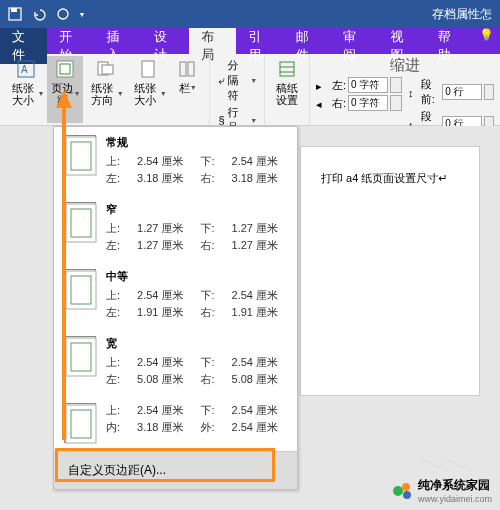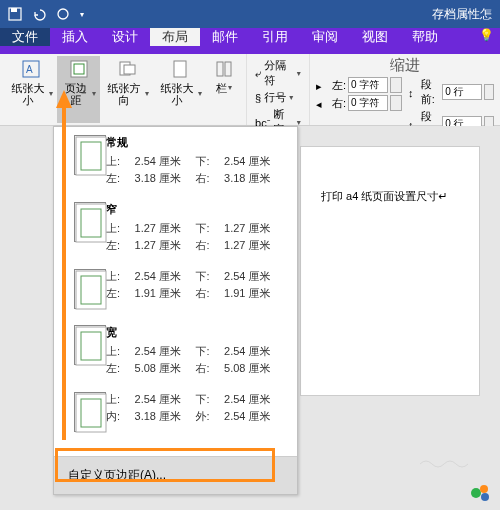--- a/index.html
+++ b/index.html
@@ -30,29 +30,29 @@
   .indent-headers span { flex: 1; text-align: center; }
   .indent-rows { display: flex; gap: 6px; margin-top: 2px; }
   .indent-col { display: flex; flex-direction: column; gap: 2px; flex: 1; }
   .indent-row { display: flex; align-items: center; gap: 2px; font-size: 11px; }
   .indent-row .ico { width: 14px; height: 10px; display: inline-block; }
   .indent-row input { width: 40px; height: 16px; font-size: 10px; border: 1px solid #aaa; padding: 0 2px; }
   .spinner { width: 12px; height: 16px; border: 1px solid #aaa; background: #eee; }
   .group-caption { font-size: 10px; color: #666; text-align: right; padding: 0 4px; display: flex; justify-content: flex-end; align-items: center; gap: 2px; }
   
   .doc-area { position: absolute; top: 126px; left: 0; right: 0; bottom: 0; background: #e6e6e6; }
-  .page { position: absolute; left: 300px; top: 20px; width: 180px; height: 250px; background: #fff; border: 1px solid #ccc; padding: 42px 20px; font-size: 11px; }
+  .page { position: absolute; left: 300px; top: 20px; width: 180px; height: 250px; background: #fff; border: 1px solid #ccc; padding: 24px 20px; font-size: 11px; }
   
   .dropdown { position: absolute; left: 53px; top: 126px; width: 245px; background: #fff; border: 1px solid #c0c0c0; box-shadow: 1px 1px 3px rgba(0,0,0,0.2); }
-  .preset { display: flex; padding: 8px 20px; cursor: pointer; }
+  .preset { display: flex; padding: 8px 10px; gap: 10px; cursor: pointer; }
   .preset-thumb { width: 32px; height: 40px; border: 1px solid #888; background: #fff; flex-shrink: 0; position: relative; }
   .preset-info { flex: 1; font-size: 11px; }
   .preset-title { font-weight: bold; margin-bottom: 4px; }
   .preset-grid { display: grid; grid-template-columns: auto auto auto auto; gap: 2px 8px; font-size: 11px; color: #333; }
-  .custom-row { padding: 10px 14px; background: #ddd; cursor: pointer; font-size: 12px; border-top: 1px solid #ccc; margin-top: 16px; }
+  .custom-row { padding: 10px 14px; background: #ddd; cursor: pointer; font-size: 12px; border-top: 1px solid #ccc; }
   
   .arrow-annotation { position: absolute; left: 36px; top: 90px; width: 36px; height: 350px; pointer-events: none; }
   .orange-box { position: absolute; border: 3px solid #ff8c1a; pointer-events: none; }
   
   .watermark { position: absolute; right: 8px; bottom: 6px; font-size: 12px; font-weight: bold; display: flex; align-items: center; gap: 4px; }
   .watermark .sub { font-size: 9px; color: #777; font-weight: normal; }
   .corner-deco { position: absolute; right: 30px; bottom: 38px; width: 50px; height: 16px; opacity: .35; }
   
   .chev { font-size: 8px; color: #555; }
   svg { display: block; }
@@ -79,25 +79,26 @@
           <circle cx="7" cy="7" r="5" fill="none" stroke="#fff" stroke-width="1.3"></circle>
         </svg>
       </span>
     <span class="chev" style="color:#fff">▾</span>
   </div>
   <div>存档属性怎</div>
 </div>
 
 <div class="tabbar">
   <div class="tab file">文件</div>
+  <div class="tab">开始</div>
   <div class="tab">插入</div>
   <div class="tab">设计</div>
   <div class="tab active">布局</div>
+  <div class="tab">引用</div>
   <div class="tab">邮件</div>
-  <div class="tab">引用</div>
   <div class="tab">审阅</div>
   <div class="tab">视图</div>
   <div class="tab">帮助</div>
   <div class="help-hint">
     <span>💡</span>
   </div>
 </div>
 
 <div class="ribbon">
   <div class="ribbon-group">
@@ -175,20 +176,35 @@
           <span>行号</span>
           <span class="chev">▾</span>
         </div>
       <div class="small-row">
           <span>bc⁻</span>
           <span>断字</span>
           <span class="chev">▾</span>
         </div>
     </div>
   </div>
+  <div class="ribbon-group">
+    <div class="ribbon-buttons">
+      <div class="ribbon-btn">
+        <span class="ic">
+            <svg width="20" height="20">
+              <rect x="3" y="3" width="14" height="14" fill="none" stroke="#3a8f3a"></rect>
+              <line x1="3" y1="8" x2="17" y2="8" stroke="#3a8f3a"></line>
+              <line x1="3" y1="13" x2="17" y2="13" stroke="#3a8f3a"></line>
+            </svg>
+          </span>
+        <span class="lbl" style="white-space:pre">稿纸
+设置</span>
+      </div>
+    </div>
+  </div>
   <div class="indent-group">
     <div class="indent-headers">
       <span>缩进</span>
     </div>
     <div class="indent-rows">
       <div class="indent-col">
         <div class="indent-row">
             <span class="ico">▸</span>
             <span>左:</span>
             <input value="0 字符" style="">
@@ -274,20 +290,21 @@
     </div>
       </div>
       <div class="preset">
     <div class="preset-thumb">
       <svg width="32" height="40">
             <rect x="1" y="1" width="30" height="38" fill="#fff" stroke="#aaa"></rect>
             <rect x="6" y="6" width="20" height="28" fill="none" stroke="#5a9e5a"></rect>
           </svg>
     </div>
     <div class="preset-info">
+      <div class="preset-title">中等</div>
       <div class="preset-grid">
         <span>上:</span>
         <span>2.54 厘米</span>
         <span>下:</span>
         <span>2.54 厘米</span>
         <span>左:</span>
         <span>1.91 厘米</span>
         <span>右:</span>
         <span>1.91 厘米</span>
       </div>
@@ -349,13 +366,17 @@
       <path d="M0 8 Q6 2 12 8 T24 8 T36 8 T48 8" stroke="#bbb" fill="none"></path>
     </svg>
 </div>
 
 <div class="watermark">
   <svg width="22" height="22">
       <circle cx="6" cy="11" r="5" fill="#2fb24c"></circle>
       <circle cx="14" cy="7" r="4" fill="#ff8c1a"></circle>
       <circle cx="15" cy="15" r="4" fill="#3a6fb7"></circle>
     </svg>
+  <div>
+    <div>纯净系统家园</div>
+    <div class="sub">www.yidaimei.com</div>
+  </div>
 </div>
 
 </body></html>

